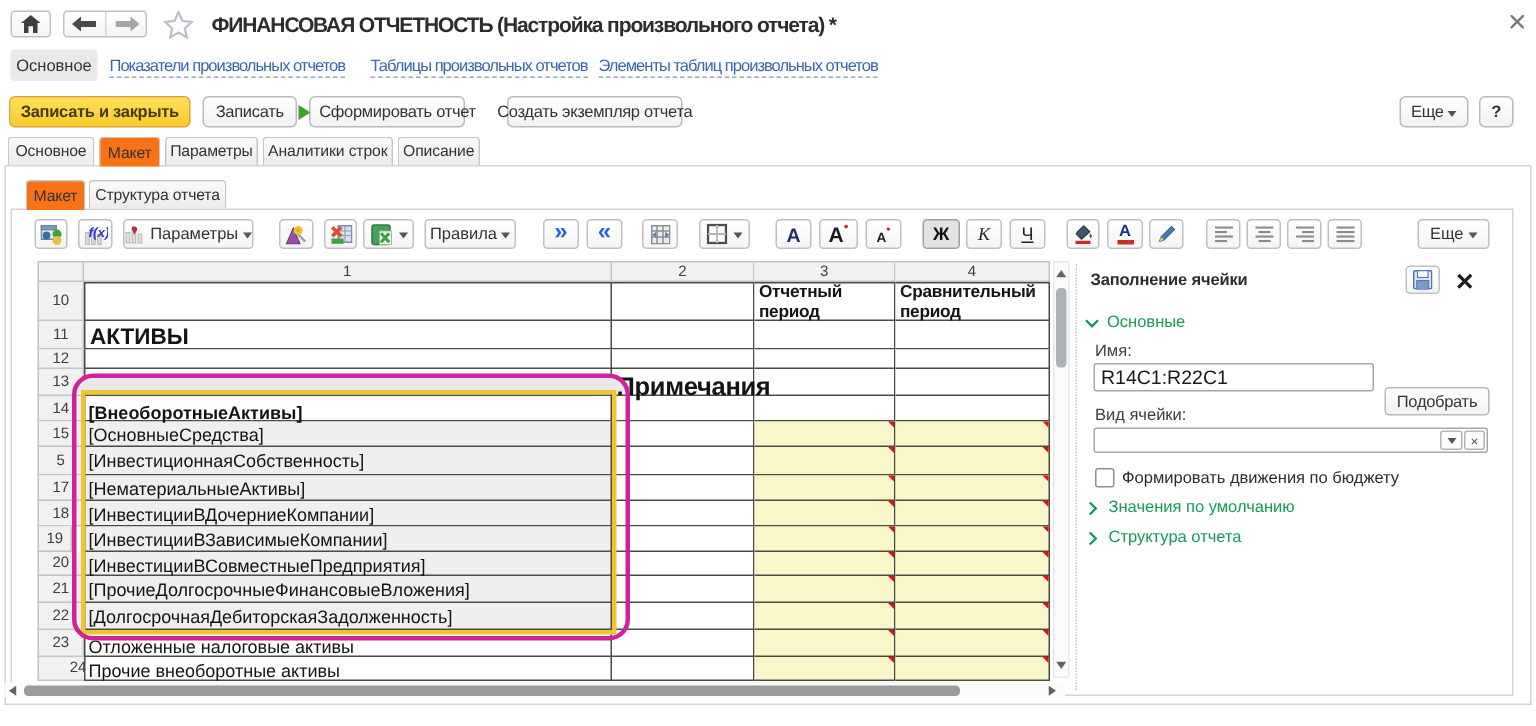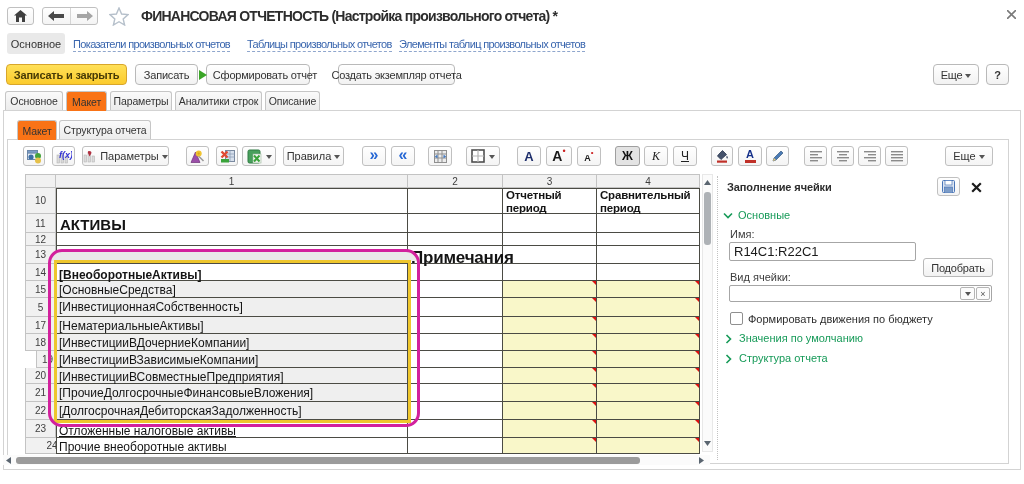--- a/index.html
+++ b/index.html
@@ -210,21 +210,21 @@
 <div class="a" style="left:597px;top:174px;width:103px;height:14px;background:#f1f1f1;border:1px solid #c3c3c3;border-left:none;color:#3d3d3d;font-size:10px;display:flex;align-items:center;justify-content:center;">4</div>
 <div class="gut" style="left:25px;top:188px;width:31px;height:26px;border-left:1px solid #c3c3c3;">10</div>
 <div class="gut" style="left:25px;top:214px;width:31px;height:19px;border-left:1px solid #c3c3c3;">11</div>
 <div class="gut" style="left:25px;top:233px;width:31px;height:13px;border-left:1px solid #c3c3c3;">12</div>
 <div class="gut" style="left:25px;top:246px;width:31px;height:18px;border-left:1px solid #c3c3c3;">13</div>
 <div class="gut" style="left:25px;top:264px;width:31px;height:17px;border-left:1px solid #c3c3c3;">14</div>
 <div class="gut" style="left:25px;top:281px;width:31px;height:17px;border-left:1px solid #c3c3c3;">15</div>
 <div class="gut" style="left:25px;top:298px;width:31px;height:19px;border-left:1px solid #c3c3c3;">5</div>
 <div class="gut" style="left:25px;top:317px;width:31px;height:17px;border-left:1px solid #c3c3c3;text-align:right;">17</div>
 <div class="gut" style="left:25px;top:334px;width:31px;height:17px;border-left:1px solid #c3c3c3;">18</div>
-<div class="gut" style="left:25px;top:351px;width:23px;height:17px;border-left:1px solid #c3c3c3;margin-left:11px;">19</div>
+<div class="gut" style="left:25px;top:351px;width:23px;height:17px;border-left:1px solid #c3c3c3;">19</div>
 <div class="gut" style="left:25px;top:368px;width:31px;height:16px;border-left:1px solid #c3c3c3;">20</div>
 <div class="gut" style="left:25px;top:384px;width:31px;height:18px;border-left:1px solid #c3c3c3;">21</div>
 <div class="gut" style="left:25px;top:402px;width:31px;height:18px;border-left:1px solid #c3c3c3;">22</div>
 <div class="gut" style="left:25px;top:420px;width:31px;height:18px;border-left:1px solid #c3c3c3;">23</div>
 <div class="gut" style="left:25px;top:438px;width:54px;height:16px;border-left:1px solid #c3c3c3;text-align:right;">24</div>
 <div class="cell" style="left:56px;top:188px;width:352px;height:26px;background:#fff;border-top:1px solid #4b4b44;border-left:1px solid #4b4b44;"></div>
 <div class="cell" style="left:408px;top:188px;width:95px;height:26px;background:#fff;border-top:1px solid #4b4b44;"></div>
 <div class="cell" style="left:503px;top:188px;width:94px;height:26px;background:#fff;border-top:1px solid #4b4b44;"></div>
 <div class="cell" style="left:597px;top:188px;width:103px;height:26px;background:#fff;border-top:1px solid #4b4b44;"></div>
 <div class="cell" style="left:56px;top:214px;width:352px;height:19px;background:#fff;border-left:1px solid #4b4b44;"></div>
@@ -329,21 +329,21 @@
 <div class="ct" style="left:60px;top:216px;font-size:15px;font-weight:bold;">АКТИВЫ</div>
 <div class="ct" style="left:59px;top:268px;font-weight:bold;">[ВнеоборотныеАктивы]</div>
 <div class="ct" style="left:59px;top:283px;">[ОсновныеСредства]</div>
 <div class="ct" style="left:59px;top:300px;">[ИнвестиционнаяСобственность]</div>
 <div class="ct" style="left:59px;top:319px;">[НематериальныеАктивы]</div>
 <div class="ct" style="left:59px;top:336px;">[ИнвестицииВДочерниеКомпании]</div>
 <div class="ct" style="left:59px;top:353px;">[ИнвестицииВЗависимыеКомпании]</div>
 <div class="ct" style="left:59px;top:370px;">[ИнвестицииВСовместныеПредприятия]</div>
 <div class="ct" style="left:59px;top:386px;">[ПрочиеДолгосрочныеФинансовыеВложения]</div>
 <div class="ct" style="left:59px;top:404px;">[ДолгосрочнаяДебиторскаяЗадолженность]</div>
-<div class="ct" style="left:59px;top:424px;text-decoration:underline;">Отложенные налоговые активы</div>
+<div class="ct" style="left:59px;top:424px;">Отложенные налоговые активы</div>
 <div class="ct" style="left:59px;top:440px;">Прочие внеоборотные активы</div>
 <div class="a" style="left:51px;top:252px;width:366px;height:9px;background:#e9e9e9;border-radius:12px 12px 0 0;z-index:7;"></div>
 <div class="a" style="left:54px;top:260px;width:357px;height:163px;border:3px solid #eec62d;z-index:8;"></div>
 <div class="a" style="left:48px;top:249px;width:372px;height:178px;border:3px solid #d2219d;border-radius:14px;z-index:9;"></div>
 <div class="a" style="left:702px;top:174px;width:11px;height:278px;background:#fbfbfb;border:1px solid #e8e8e8;"></div>
 <svg class="a" style="left:704px;top:180px;" width="7" height="5" viewBox="0 0 7 5">
     <path d="M3.5 0 L7 5 L0 5 Z" fill="#5a6570"></path>
   </svg>
 <div class="a" style="left:704px;top:192px;width:7px;height:53px;background:#aeb2b6;border-radius:3px;"></div>
 <svg class="a" style="left:704px;top:441px;" width="7" height="5" viewBox="0 0 7 5">

